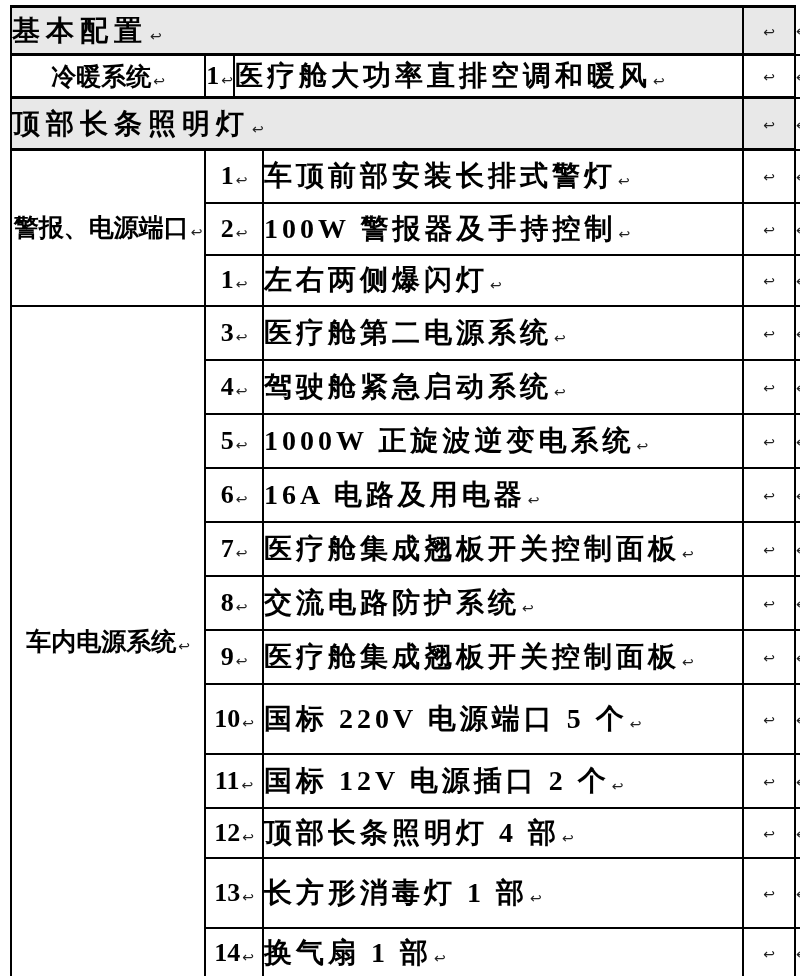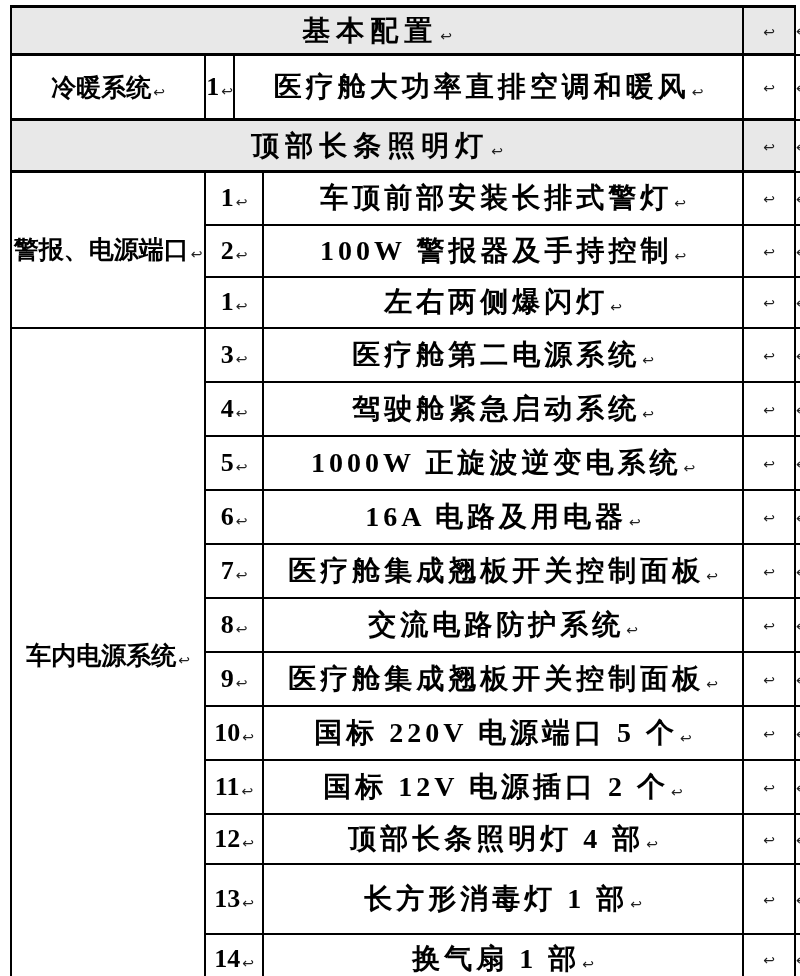--- a/index.html
+++ b/index.html
@@ -11,24 +11,24 @@
     border-collapse:collapse;table-layout:fixed;
     margin:5px 0 0 10px;width:790px;
   }
   table.cfg td{
     border:2px solid #000;color:#000;font-weight:bold;
     padding:0;overflow:hidden;white-space:nowrap;vertical-align:middle;
   }
   tr.first td{border-top-width:4px;}
   tr.hrow td{background:#e8e8e8;border-top-width:3px;border-bottom-width:3px;}
   tr.hrow td.outer{background:#ffffff;border:none;}
-  td.hcell{border-left-width:3px;text-align:center;font-size:28px;letter-spacing:6px;}
+  td.hcell{border-left-width:3px;text-align:left;font-size:28px;letter-spacing:6px;}
   td.cat{border-left-width:3px;text-align:center;font-size:25px;}
   td.num{text-align:center;font-size:26px;}
-  td.txt{text-align:center;font-size:28px;letter-spacing:4px;padding-left:12px;}
+  td.txt{text-align:left;font-size:28px;letter-spacing:4px;padding-left:12px;}
   td.tail{border-right-width:3px;text-align:center;}
   td.outer{border:none;background:#ffffff;text-align:left;}
   .pmark{
     font-family:"DejaVu Sans",sans-serif;font-weight:normal;font-size:14px;
     letter-spacing:0;color:#222;margin-left:2px;position:relative;top:1px;
   }
   td.tail .pmark,td.outer .pmark{margin-left:0;}
 </style>
 </head>
 <body>
@@ -44,21 +44,21 @@
         <col style="width:6px">
     </colgroup>
 
     <tbody>
         <tr class="hrow first" style="height:48px">
       <td class="hcell" colspan="4"><span>基本配置</span><span class="pmark">↩</span></td>
       <td class="tail"><span class="pmark">↩</span></td>
       <td class="outer"><span class="pmark">↩</span></td>
     </tr>
 
-    <tr style="height:65px">
+    <tr style="height:43px">
       <td class="cat"><span>冷暖系统</span><span class="pmark">↩</span></td>
       <td class="num"><span>1</span><span class="pmark">↩</span></td>
       <td class="txt" colspan="2"><span>医疗舱大功率直排空调和暖风</span><span class="pmark">↩</span></td>
       <td class="tail"><span class="pmark">↩</span></td>
       <td class="outer"><span class="pmark">↩</span></td>
     </tr>
 
     <tr class="hrow" style="height:52px">
       <td class="hcell" colspan="4"><span>顶部长条照明灯</span><span class="pmark">↩</span></td>
       <td class="tail"><span class="pmark">↩</span></td>
@@ -121,21 +121,21 @@
       <td class="txt"><span>交流电路防护系统</span><span class="pmark">↩</span></td>
       <td class="tail"><span class="pmark">↩</span></td>
       <td class="outer"><span class="pmark">↩</span></td>
     </tr>
     <tr style="height:54px">
       <td class="num" colspan="2"><span>9</span><span class="pmark">↩</span></td>
       <td class="txt"><span>医疗舱集成翘板开关控制面板</span><span class="pmark">↩</span></td>
       <td class="tail"><span class="pmark">↩</span></td>
       <td class="outer"><span class="pmark">↩</span></td>
     </tr>
-    <tr style="height:54px">
+    <tr style="height:70px">
       <td class="num" colspan="2"><span>10</span><span class="pmark">↩</span></td>
       <td class="txt"><span>国标 220V 电源端口 5 个</span><span class="pmark">↩</span></td>
       <td class="tail"><span class="pmark">↩</span></td>
       <td class="outer"><span class="pmark">↩</span></td>
     </tr>
     <tr style="height:54px">
       <td class="num" colspan="2"><span>11</span><span class="pmark">↩</span></td>
       <td class="txt"><span>国标 12V 电源插口 2 个</span><span class="pmark">↩</span></td>
       <td class="tail"><span class="pmark">↩</span></td>
       <td class="outer"><span class="pmark">↩</span></td>

